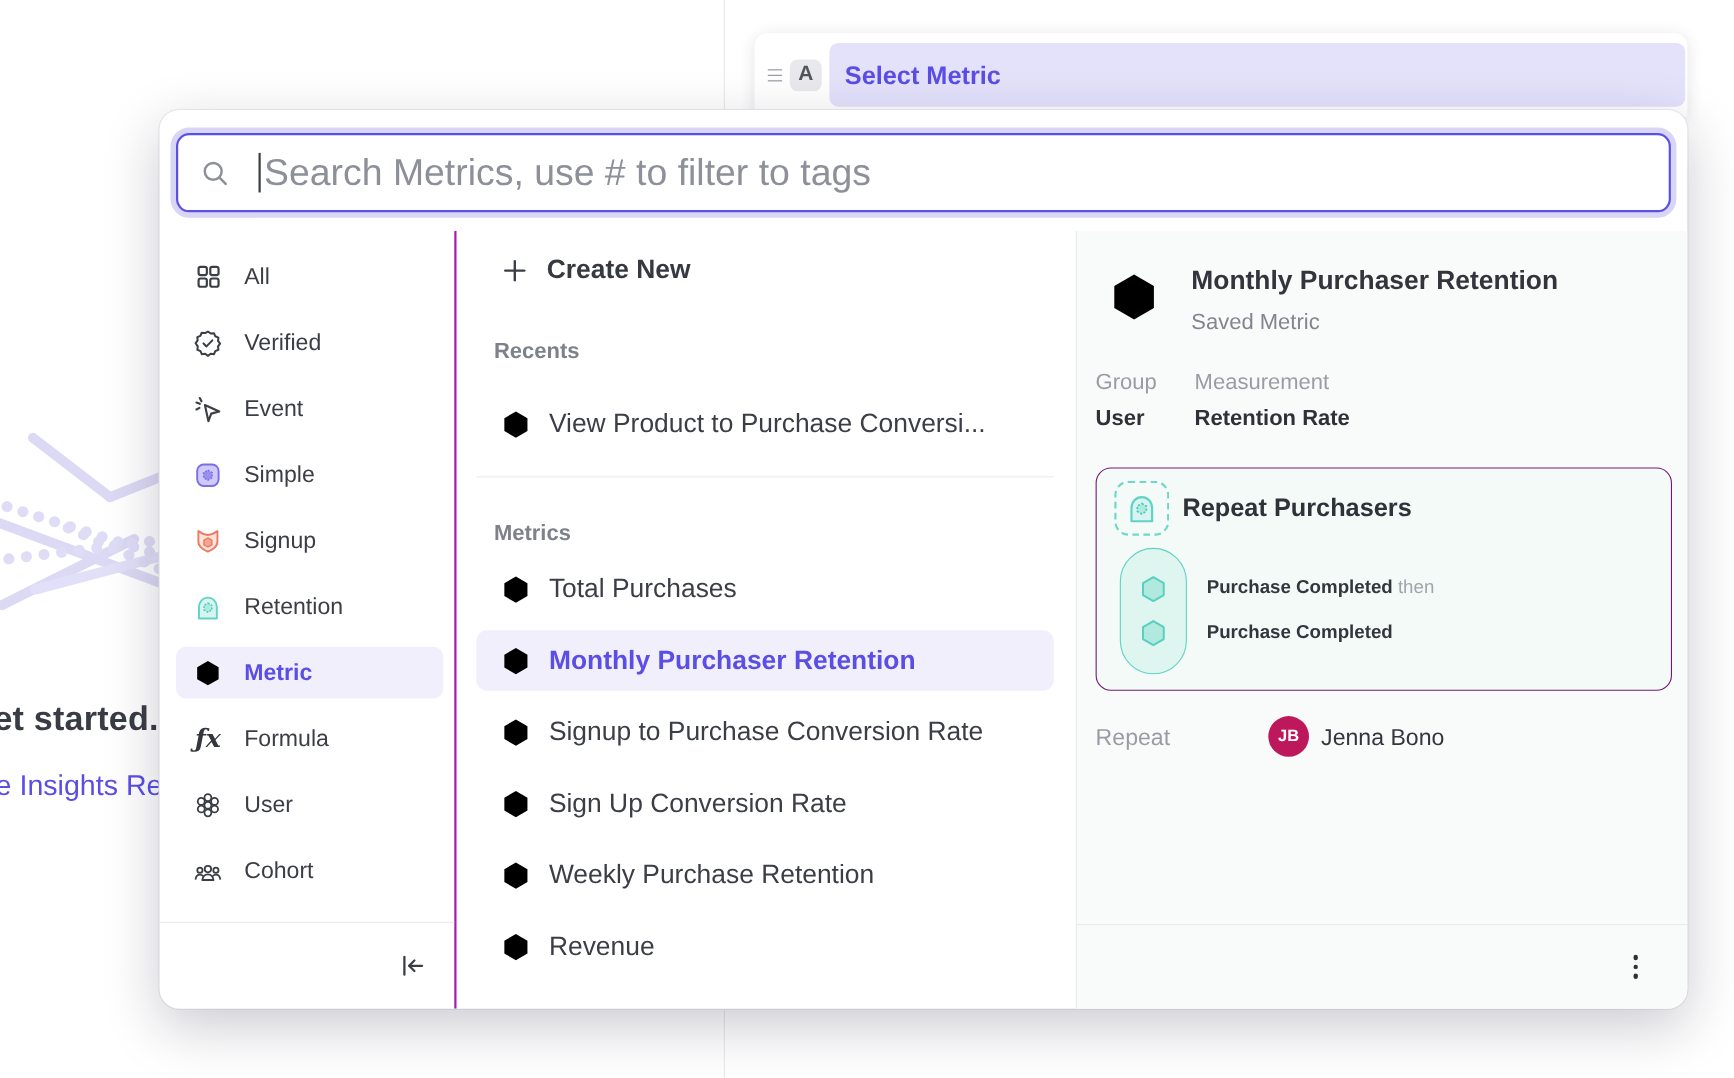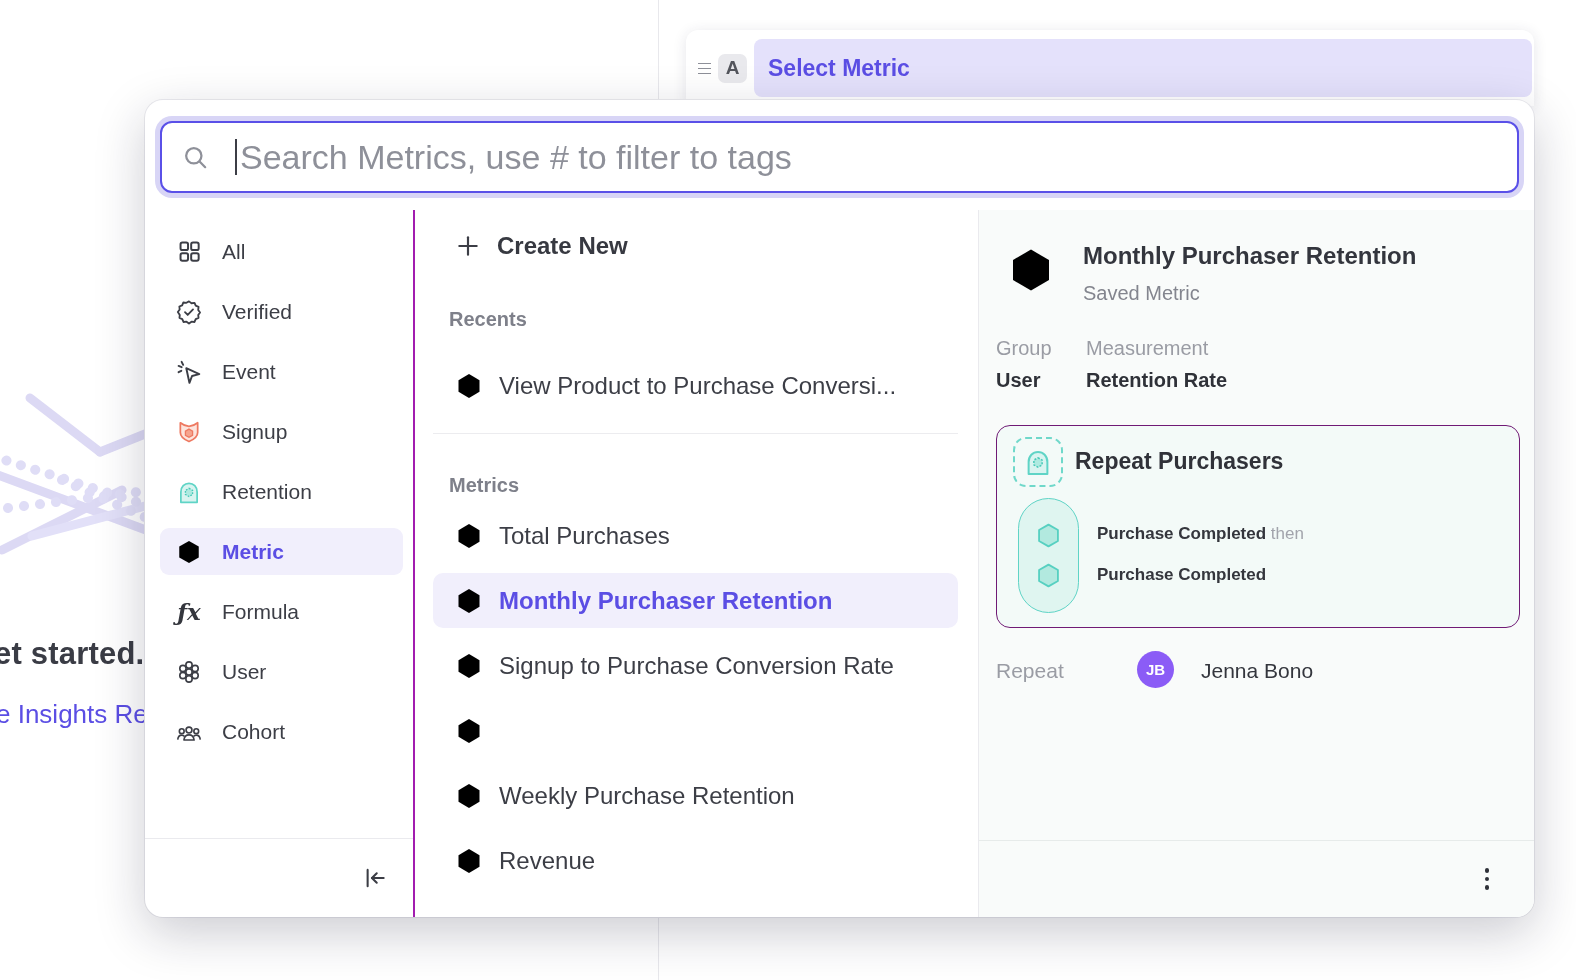--- a/index.html
+++ b/index.html
@@ -75,22 +75,22 @@
     border:1px solid #701a75; border-radius:14px; }
   #def-icon { position:absolute; left:16px; top:11px; width:50px; height:50px; border:2px dashed #6fd8ca;
     border-radius:13px; display:flex; align-items:center; justify-content:center; background:transparent; }
   #def-title { position:absolute; left:78px; top:22px; font-size:23px; font-weight:700; color:#303239; }
   #def-capsule { position:absolute; left:21px; top:72px; width:61px; height:115px; background:#dff5f0;
     border:1.5px solid #5fd4c6; border-radius:31px; display:flex; flex-direction:column; align-items:center;
     justify-content:center; gap:11px; }
   .def-line { position:absolute; left:100px; font-size:17px; font-weight:700; color:#34363d; white-space:nowrap; }
   .def-line .conn { font-weight:400; color:#a2a4ac; }
   #cr-label { position:absolute; left:17px; top:449px; font-size:21px; color:#9a9ca4; }
-  #cr-avatar { position:absolute; left:158px; top:441px; width:37px; height:37px; border-radius:50%;
-    background:#8b5cf6; color:#fff; font-size:15px; font-weight:700; display:flex; align-items:center; justify-content:center; }
+  #cr-avatar { position:absolute; left:174px; top:441px; width:37px; height:37px; border-radius:50%;
+    background:#be185d; color:#fff; font-size:15px; font-weight:700; display:flex; align-items:center; justify-content:center; }
   #cr-name { position:absolute; left:222px; top:449px; font-size:21px; font-weight:500; color:#34363d; }
   #right-footer { position:absolute; left:0; bottom:0; width:100%; height:77px; border-top:1px solid #e7ebea; }
   #kebab-btn { position:absolute; right:36px; top:24px; width:22px; height:28px; cursor:pointer;
     display:flex; flex-direction:column; align-items:center; justify-content:center; gap:4px; }
   #kebab-btn i { width:4.5px; height:4.5px; border-radius:50%; background:#2f3138; }
 
   
   svg .ho, svg .hi { stroke-width:1.6; stroke-linejoin:round; }
   .fx { font-family:"DejaVu Serif", serif; font-style:italic; font-size:23px; font-weight:600; color:#34363d; line-height:1; }
 </style>
@@ -180,20 +180,29 @@
           <svg width="26" height="26" viewBox="0 0 24 24" fill="none" stroke="#3c3e46" stroke-width="1.8" stroke-linejoin="round" stroke-linecap="round">
             <path d="M9.5 8.5 L21.5 14 L14.8 15.7 L12.4 22 Z"></path>
             <path d="M5.2 2.6 L6.6 5.4"></path>
               <path d="M2.4 6.4 L5.2 7.5"></path>
               <path d="M2.4 12.2 L4.9 10.9"></path>
           </svg>
           </span>
         <span class="lbl">Event</span>
       </div>
 
+      <div class="side-row">
+        <span class="ic">
+          <svg width="26" height="26" viewBox="0 0 24 24">
+            <rect x="3" y="3" width="18" height="18" rx="5.5" fill="#cfcaf7" stroke="#7b6fe9" stroke-width="1.6"></rect>
+            <path d="M12 7.8 L15.6 9.9 V14.1 L12 16.2 L8.4 14.1 V9.9 Z" fill="#9b90ef" stroke="#7b6fe9" stroke-width="1.2" stroke-dasharray="1.6 1.2"></path>
+          </svg>
+          </span>
+        <span class="lbl">Simple</span>
+      </div>
 
       <div class="side-row">
         <span class="ic">
           <svg width="26" height="26" viewBox="0 0 24 24">
             <path d="M4 3.5 Q12 10 20 3.5 L20 12.5 Q20 17.5 12 20.8 Q4 17.5 4 12.5 Z" fill="#fde4dd" stroke="#ee7961" stroke-width="1.6" stroke-linejoin="round"></path>
             <path d="M12 9.3 L15.3 11.2 V15 L12 16.9 L8.7 15 V11.2 Z" fill="#f6a48e" stroke="#ee7961" stroke-width="1.2"></path>
           </svg>
           </span>
         <span class="lbl">Signup</span>
       </div>
@@ -309,20 +318,21 @@
               <use href="#hexhex"></use>
             </svg></span>
         <span class="lbl">Signup to Purchase Conversion Rate</span>
       </div>
 
       <div class="m-row">
         <span class="ic">
           <svg class="hex coral" width="28" height="28" viewBox="0 0 24 24">
               <use href="#hexhex"></use>
             </svg></span>
+        <span class="lbl">Sign Up Conversion Rate</span>
       </div>
 
       <div class="m-row">
         <span class="ic">
           <svg class="hex teal" width="28" height="28" viewBox="0 0 24 24">
               <use href="#hexhex"></use>
             </svg></span>
         <span class="lbl">Weekly Purchase Retention</span>
       </div>
 

